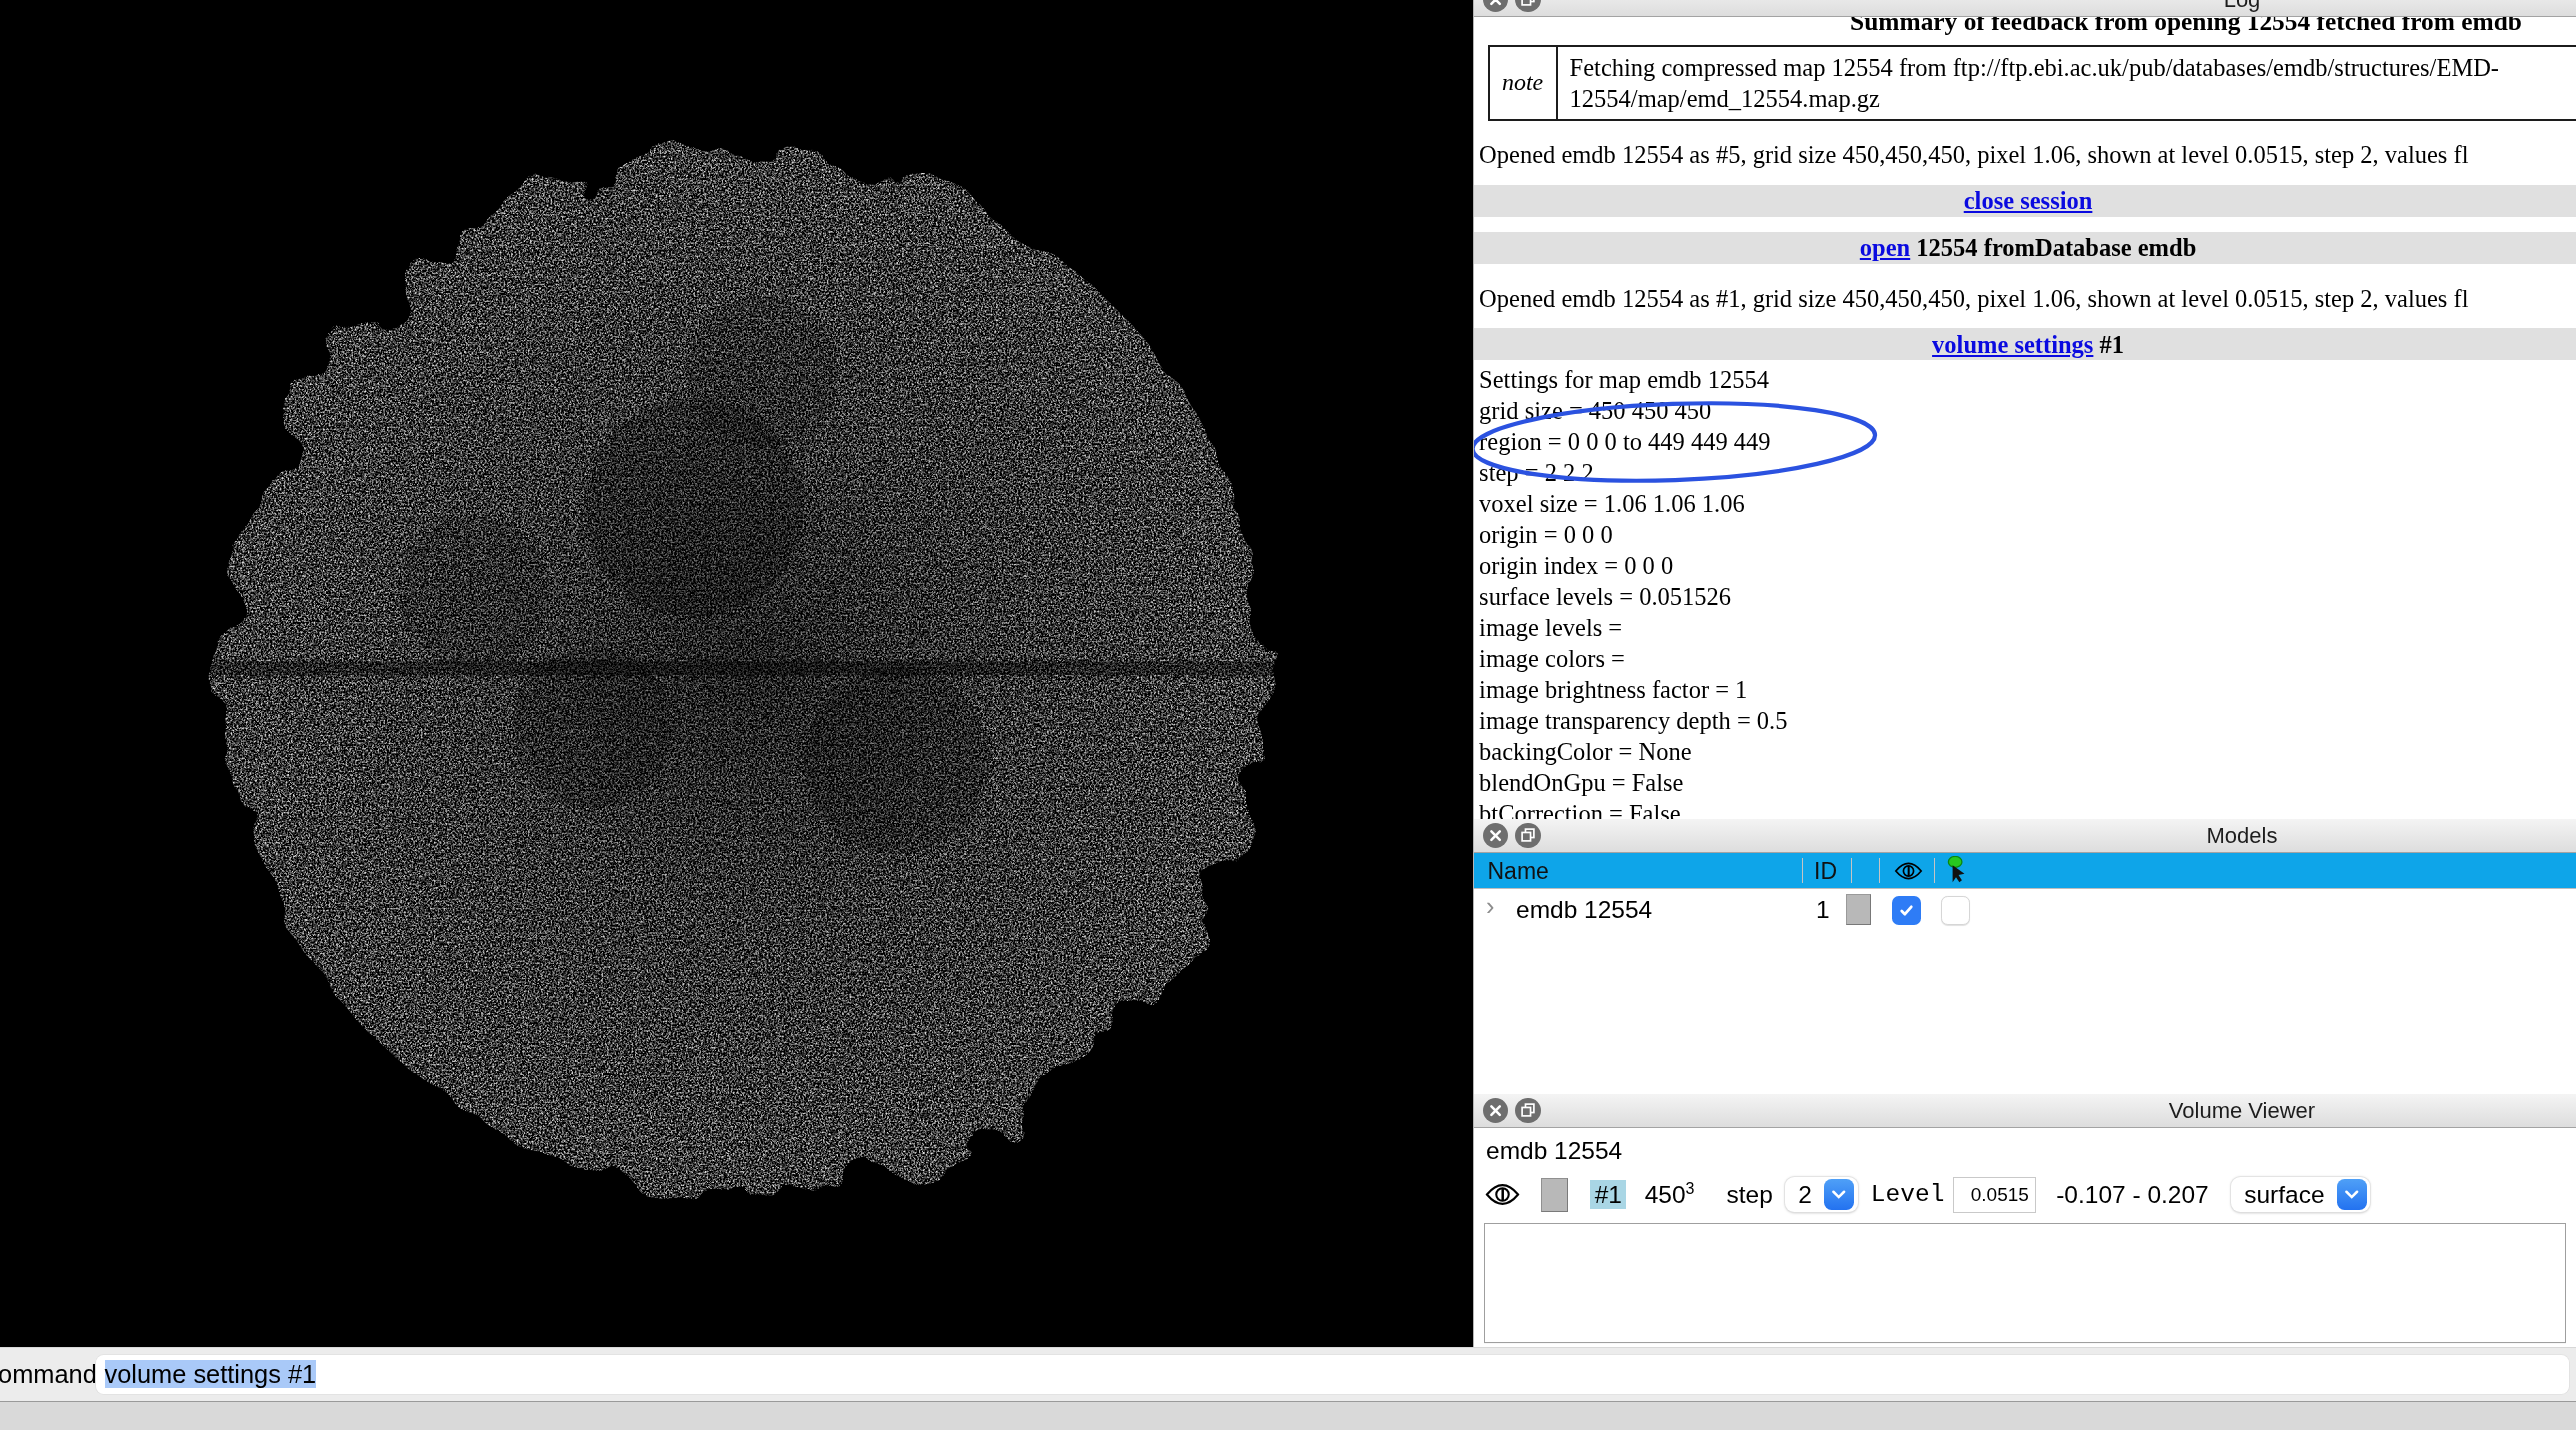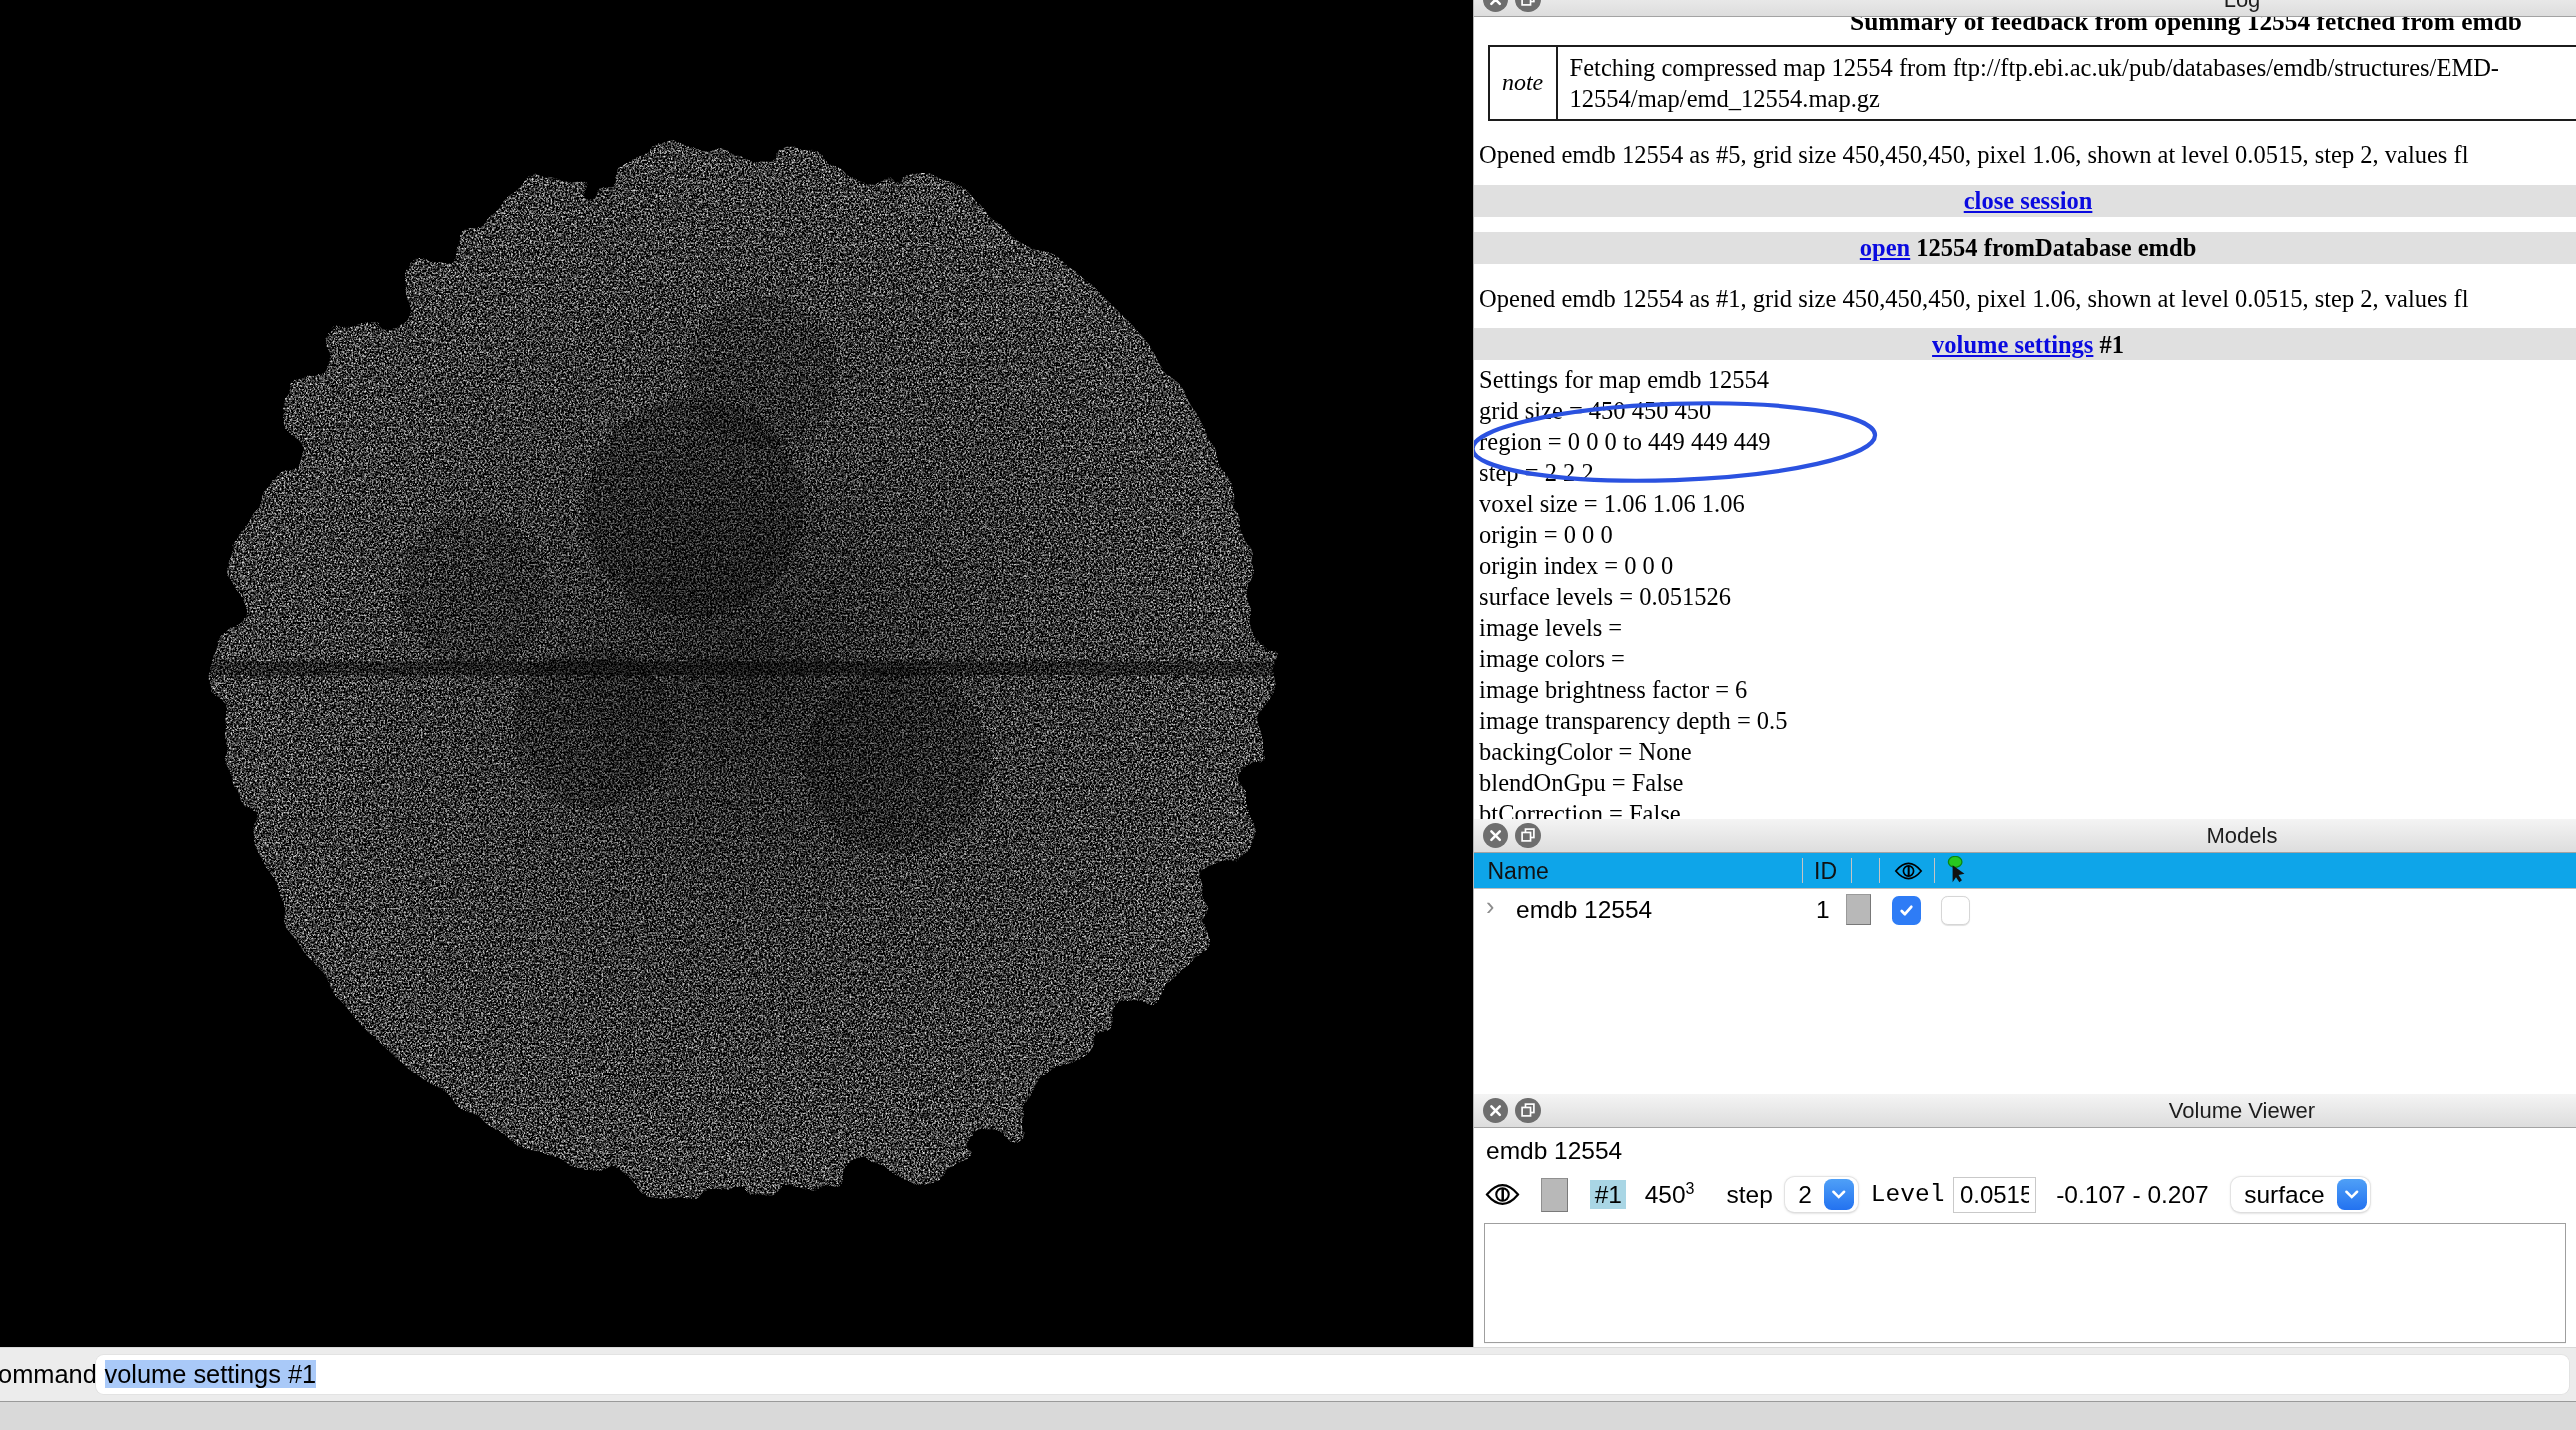--- a/index.html
+++ b/index.html
@@ -65,21 +65,21 @@
   .id-chip { background:var(--idhl); padding:0.8px 4.2px; margin-left:22px; }
   .grid-size { margin-left:18.6px; }
   .grid-size sup { font-size:16px; }
   .lbl-step { margin-left:32px; }
   .pill { display:inline-flex; align-items:center; background:#fff; border-radius:9.3px;
           box-shadow:0 0 0 0.8px #e2e2e2, 0 0.8px 2.5px rgba(0,0,0,.25); padding:2.5px 3.4px 2.5px 13.5px; margin-left:12px; }
   .pill .val { margin-right:12px; }
   .chev { width:30.5px; height:30.5px; border-radius:7.6px; background:linear-gradient(#4fa0f7,#2372f0);
           display:flex; align-items:center; justify-content:center; }
   .lbl-level { margin-left:13px;font-family:Liberation Mono, monospace; }
-  .level-input { width:83px; height:36px; border:0.8px solid #c9c9c9; background:#fff; font-size:24px;
+  .level-input { width:83px; height:36px; border:0.8px solid #c9c9c9; background:#fff; font-size:19px;
                  font-family:"Liberation Sans", sans-serif; padding:0 6px; margin-left:8.5px; text-align:right; }
   .range-text { margin-left:20.3px; }
   .hist-box { position:relative; margin:10.2px 0 0 10.2px; width:1082px; height:120px; background:#fff;
               border:0.8px solid #9f9f9f; box-shadow:0 0.8px 0 #f5f5f5; }
 
   
   .cmd-bar { position:absolute; left:0; top:1347px; width:2576px; height:54px; background:#ececec;
              border-top:0.8px solid #d8d8d8; }
   .cmd-label { position:absolute; left:-20.3px; top:12px; font-size:25.4px; color:#000; white-space:nowrap; }
   .cmd-input { position:absolute; left:96px; top:6.8px; width:2473px; height:39px; background:#fff;
@@ -185,21 +185,21 @@
             <ellipse cx="248" cy="53" rx="238" ry="45" fill="none" stroke="#2b52e0" stroke-width="5" transform="rotate(-2 248 53)"></ellipse>
           </svg>
         </div>
         <div class="settings-line">step = 2 2 2</div>
         <div class="settings-line">voxel size = 1.06 1.06 1.06</div>
         <div class="settings-line">origin = 0 0 0</div>
         <div class="settings-line">origin index = 0 0 0</div>
         <div class="settings-line">surface levels = 0.051526</div>
         <div class="settings-line">image levels =</div>
         <div class="settings-line">image colors =</div>
-        <div class="settings-line">image brightness factor = 6</div>
+        <div class="settings-line">image brightness factor = 1</div>
         <div class="settings-line">image transparency depth = 0.5</div>
         <div class="settings-line">backingColor = None</div>
         <div class="settings-line">blendOnGpu = False</div>
         <div class="settings-line">btCorrection = False</div>
 
       </div>
     </div>
   </div>
 
   <div class="panel models">

